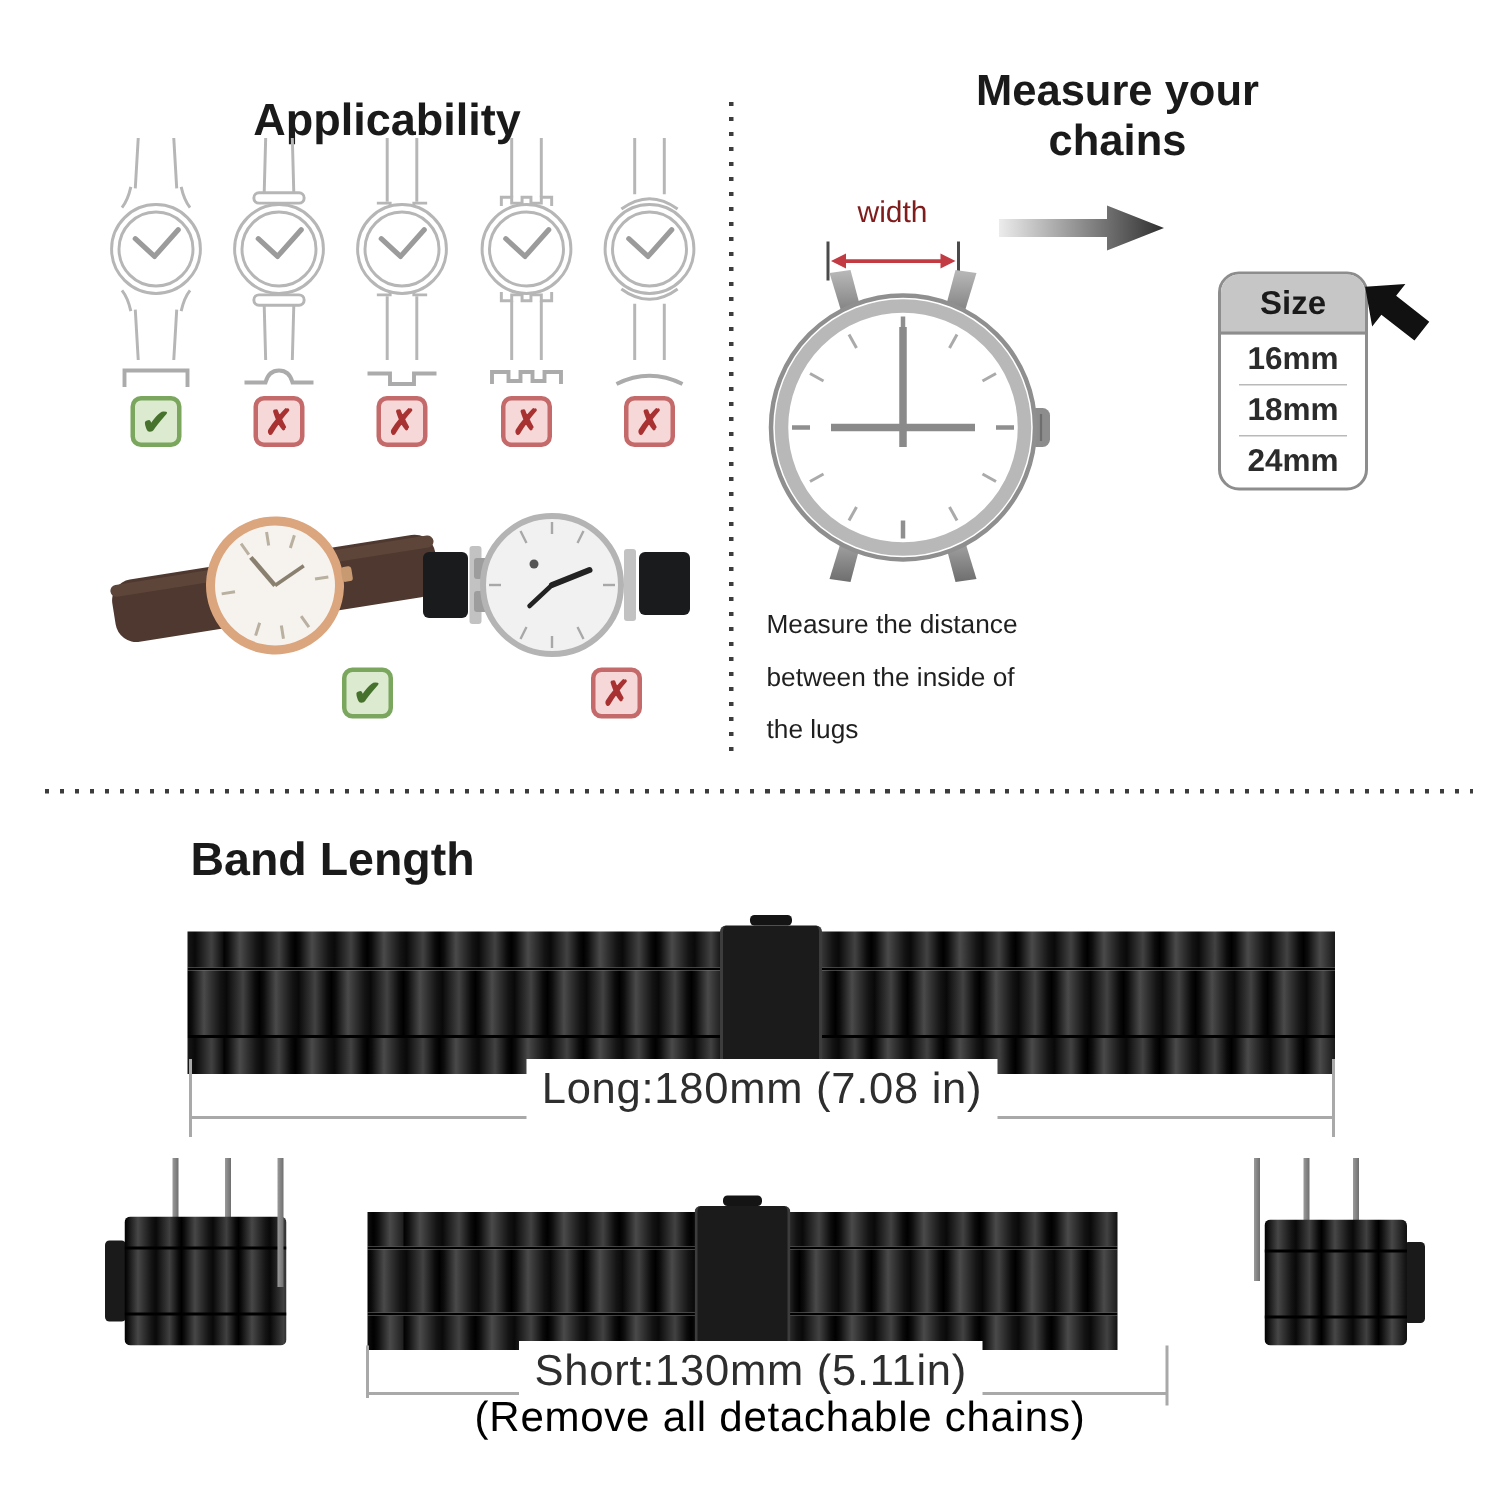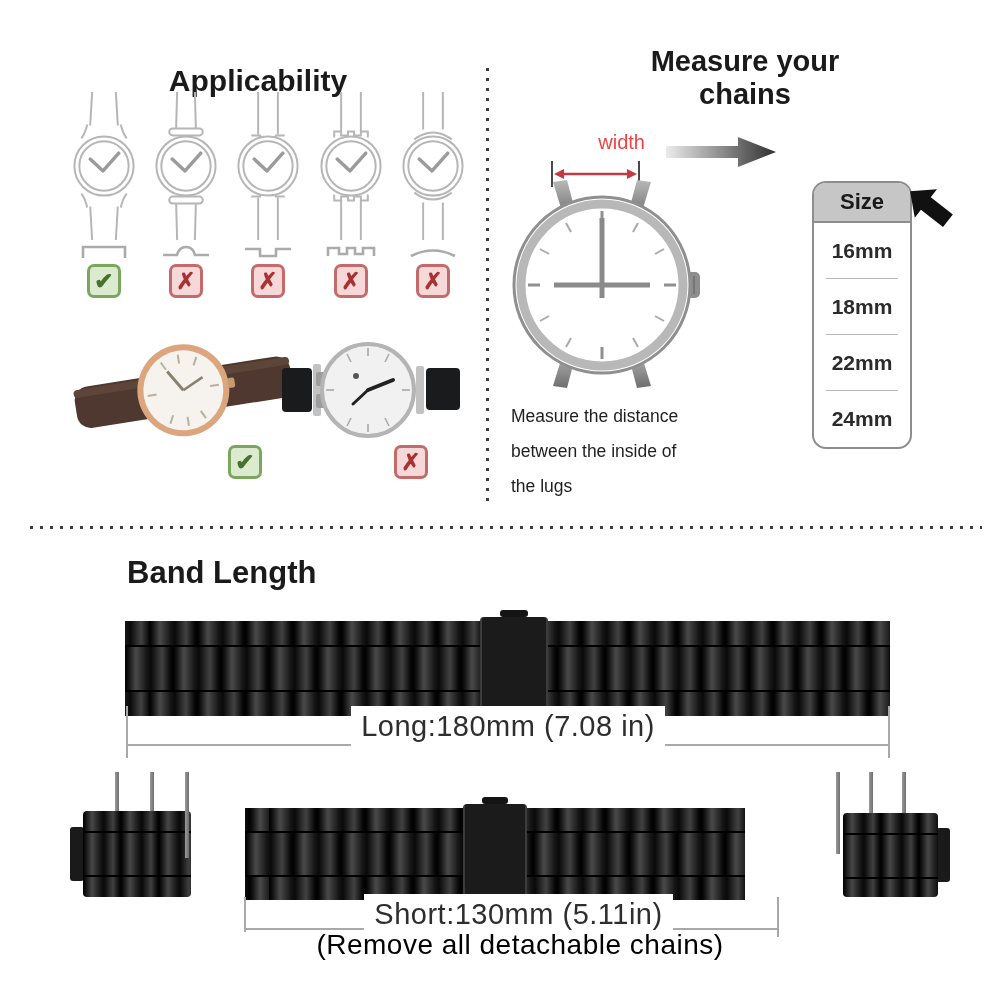--- a/index.html
+++ b/index.html
@@ -28,32 +28,32 @@
   .resbox.ok{border:3px solid #7aa75d;background:#dcead0;color:#47722e;}
   .resbox.no{border:3px solid #c46a6a;background:#f6d8d8;color:#a83232;}
 
   
   #vdots{left:486px;top:68px;width:3px;height:440px;
          background-image:repeating-linear-gradient(180deg,#3c3c3c 0 3px,transparent 3px 10px);}
   #hdots{left:30px;top:526px;width:952px;height:3px;
          background-image:repeating-linear-gradient(90deg,#3c3c3c 0 3px,transparent 3px 10px);}
 
   
-  #width-label{left:545px;top:131px;width:100px;text-align:right;font-size:20px;color:#ef4444;}
+  #width-label{left:545px;top:131px;width:100px;text-align:center;font-size:20px;color:#7f1d1d;}
   #order-text{left:787px;top:117px;width:205px;font-size:17px;line-height:22px;color:#222;}
   #order-text b{font-size:18px;letter-spacing:.5px;}
   #measure-note{left:511px;top:399px;width:210px;font-size:17.5px;line-height:35px;color:#1f1f1f;}
 
   
   #size-table{left:812px;top:181px;width:96px;border:2px solid #8d8d8d;border-radius:14px;
               background:#fff;overflow:hidden;}
   #size-header{height:38px;background:#c6c6c6;border-bottom:2px solid #8d8d8d;
                display:flex;align-items:center;justify-content:center;
                font-weight:700;font-size:22px;color:#1a1a1a;}
-  .sizerow{height:56px;display:flex;align-items:center;justify-content:center;
+  .sizerow{height:34px;display:flex;align-items:center;justify-content:center;
            font-weight:700;font-size:21px;color:#2b2b2b;position:relative;text-align:right;}
   .sizerow:not(:last-child)::after{content:"";position:absolute;bottom:0;left:13%;width:74%;
            height:1.5px;background:#b9b9b9;}
 
   
   .linkpat{background-image:
       repeating-linear-gradient(90deg,#000 0px,#0d0d0d 3px,#4a4a4a 11px,#141414 22px,
                                 #090909 26px,#424242 37px,#0b0b0b 45px,#000 48px);}
   .band{position:absolute;border-radius:6px;}
   .band .row{position:absolute;left:0;right:0;}
@@ -272,21 +272,20 @@
       </linearGradient>
     </defs>
     <polygon points="0,11 72,11 72,2 110,17 72,32 72,23 0,23" fill="url(#ag)"></polygon>
   </svg>
 
 
   <div class="abs" id="size-table">
     <div id="size-header">Size</div>
     <div class="sizerow">16mm</div>
     <div class="sizerow">18mm</div>
-    <div class="sizerow">22mm</div>
     <div class="sizerow">24mm</div>
   </div>
 
   <svg class="abs" style="left:903px;top:186px;transform:rotate(-142deg)" width="52" height="40" viewBox="0 0 52 40">
     <polygon points="2,12 30,12 30,2 50,20 30,38 30,28 2,28" fill="#111"></polygon>
   </svg>
 
   <div class="abs" id="measure-note">
     <div>Measure the distance</div>
     <div>between the inside of</div>
@@ -322,16 +321,16 @@
 
   <div class="pin" style="left:836px;top:772px;height:82px;z-index:2"></div>
   <div class="pin" style="left:869px;top:772px;height:42px"></div>
   <div class="pin" style="left:902px;top:772px;height:42px"></div>
   <div class="sidetab" style="left:936px;top:828px"></div>
   <div class="endpiece" style="left:843px;top:813px;width:95px;height:84px"></div>
 
   <div class="btick" style="left:244px;top:897px;height:35px"></div>
   <div class="btick" style="left:777px;top:897px;height:40px"></div>
   <div class="bline" style="left:245px;top:928px;width:533px"></div>
-  <div class="blabel" style="left:252px;top:898px;width:533px"><span>Short:130mm (5.11in)</span></div>
+  <div class="blabel" style="left:234px;top:898px;width:533px"><span>Short:130mm (5.11in)</span></div>
   <div class="abs" id="remove-note">(Remove all detachable chains)</div>
 
 </div>
 
 </body></html>

